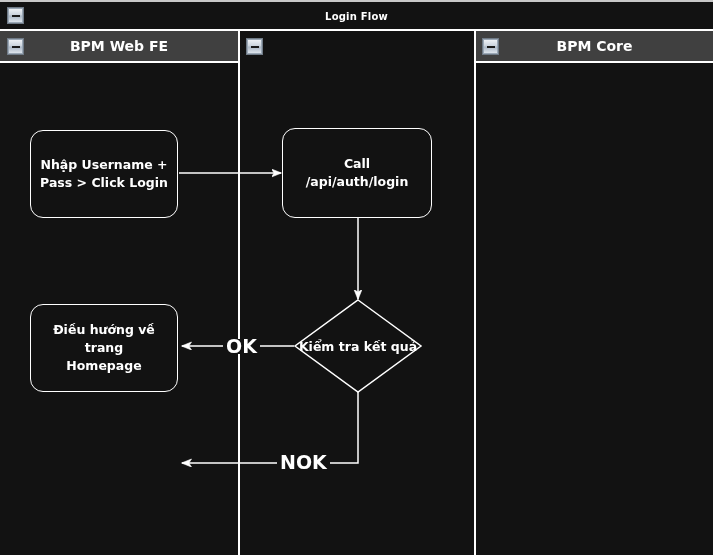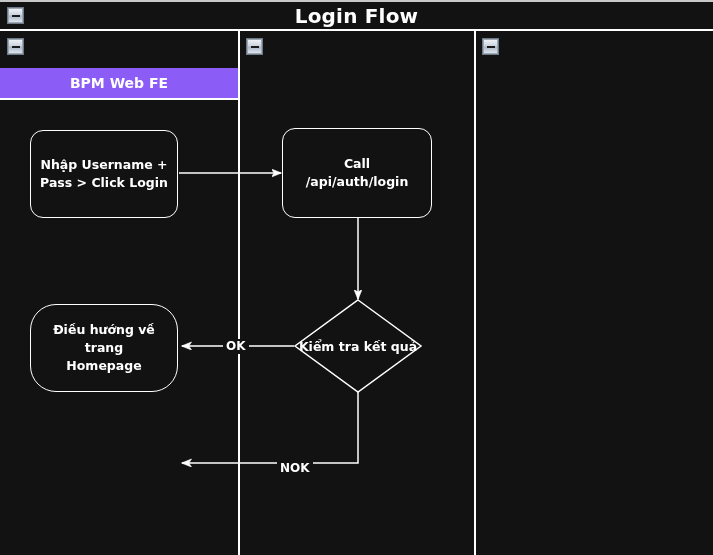--- a/index.html
+++ b/index.html
@@ -32,34 +32,33 @@
   }
   .pool-title-text {
     position: absolute;
     left: 0;
     top: 0;
     width: 713px;
     height: 29px;
     line-height: 29px;
     text-align: center;
     color: #ffffff;
-    font-size: 20px;
+    font-size: 10px;
     font-weight: bold;
     letter-spacing: 0.2px;
   }
 
   
   .lane-header {
     position: absolute;
     top: 31px;
     height: 32px;
-    background: #8b5cf6;
+    background: #404040;
     border-bottom: 2px solid #ffffff;
     box-sizing: border-box;
-    margin-top: 37px;
   }
   .lane-header-text {
     position: absolute;
     left: 0;
     top: 0;
     width: 100%;
     height: 30px;
     line-height: 30px;
     text-align: center;
     color: #ffffff;
@@ -132,21 +131,21 @@
     color: #ffffff;
     font-size: 12.5px;
     font-weight: bold;
     white-space: nowrap;
     text-align: center;
   }
 
   .edge-label {
     position: absolute;
     color: #ffffff;
-    font-size: 12px;
+    font-size: 19px;
     font-weight: bold;
     background: #121212;
     padding: 0 3px;
     white-space: nowrap;
     line-height: 15px;
   }
 
   svg.edges {
     position: absolute;
     left: 0;
@@ -163,20 +162,23 @@
 
   <div class="lane-body" style="left:0px;  width:238px;"></div>
   <div class="lane-body" style="left:240px;width:234px;"></div>
   <div class="lane-body" style="left:476px;width:237px;"></div>
 
   <div class="lane-sep" style="left:238px;"></div>
   <div class="lane-sep" style="left:474px;"></div>
 
   <div class="lane-header" style="left:0px; width:238px;">
     <div class="lane-header-text">BPM Web FE</div>
+  </div>
+  <div class="lane-header" style="left:476px; width:237px;">
+    <div class="lane-header-text">BPM Core</div>
   </div>
 
   <div class="pool-title">
     <div class="pool-title-text">Login Flow</div>
   </div>
 
   <div class="collapse-icon" style="left:8px;  top:8px;">
       <i></i>
     </div>
   <div class="collapse-icon" style="left:8px;  top:39px;">
@@ -212,21 +214,21 @@
   </div>
 
   <div class="node-box" style="left:282px; top:128px; width:150px; height:90px;">
     <span>Call /api/auth/login</span>
   </div>
 
   <div class="diamond-wrap" style="left:295px; top:300px; width:126px; height:92px;">
     <span class="diamond-label">Kiểm tra kết quả</span>
   </div>
 
-  <div class="node-box" style="left:30px; top:304px; width:148px; height:88px;border-radius:26px;">
+  <div class="node-box" style="left:30px; top:304px; width:148px; height:88px;">
     <span>Điều hướng về trang<br>Homepage</span>
   </div>
 
 
   <div class="edge-label" style="left:223px; top:339px;">OK</div>
-  <div class="edge-label" style="left:277px; top:455px;margin-top:6px;">NOK</div>
+  <div class="edge-label" style="left:277px; top:455px;">NOK</div>
 
 </div>
 
 </body></html>

